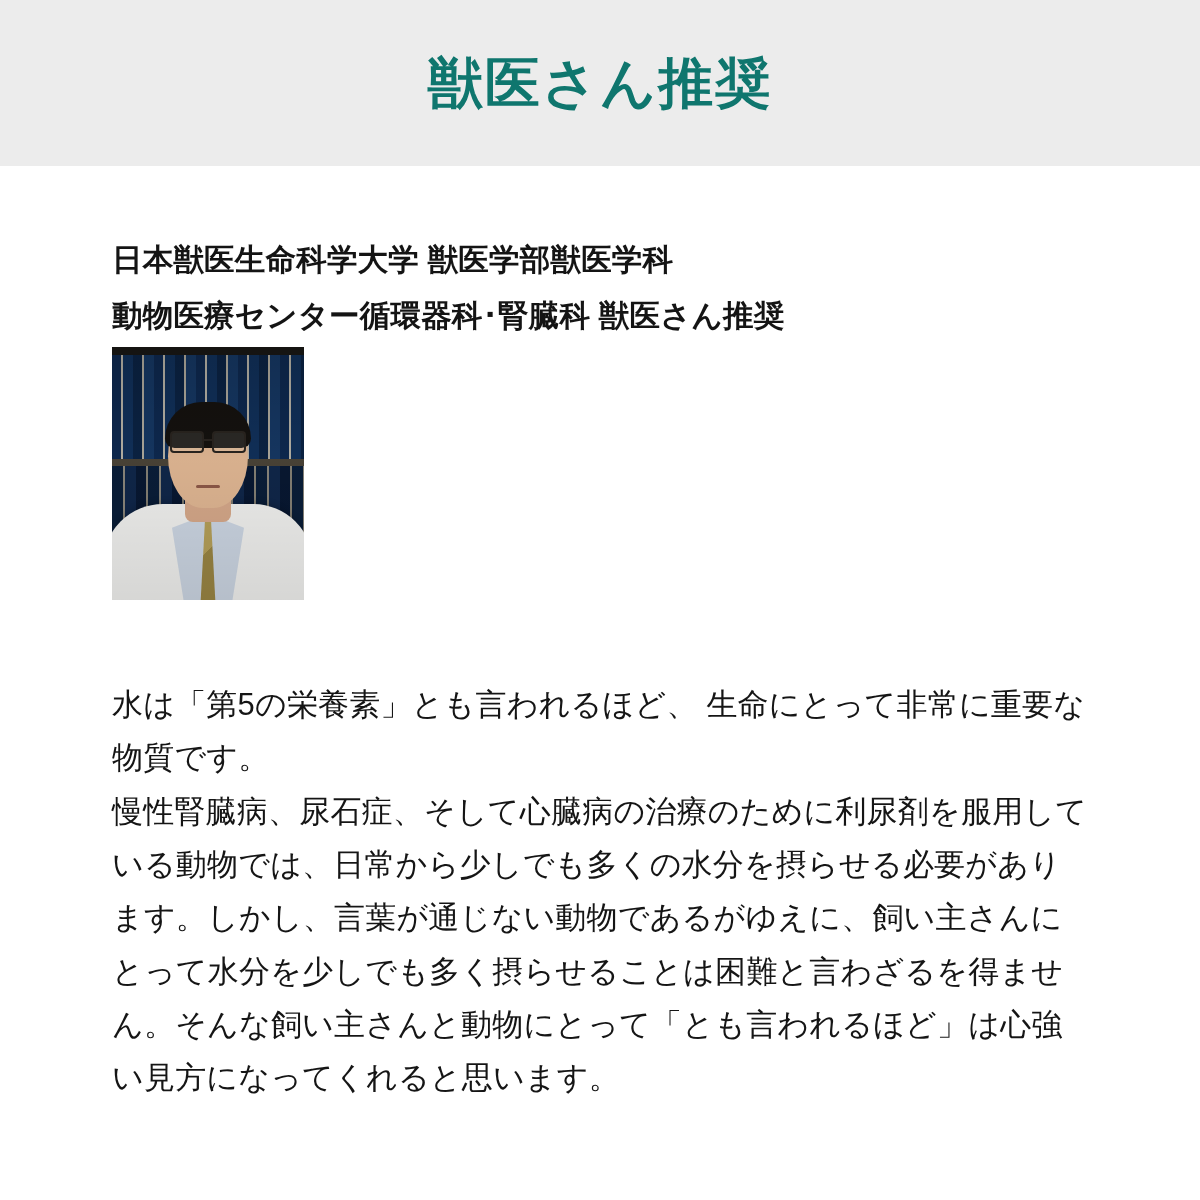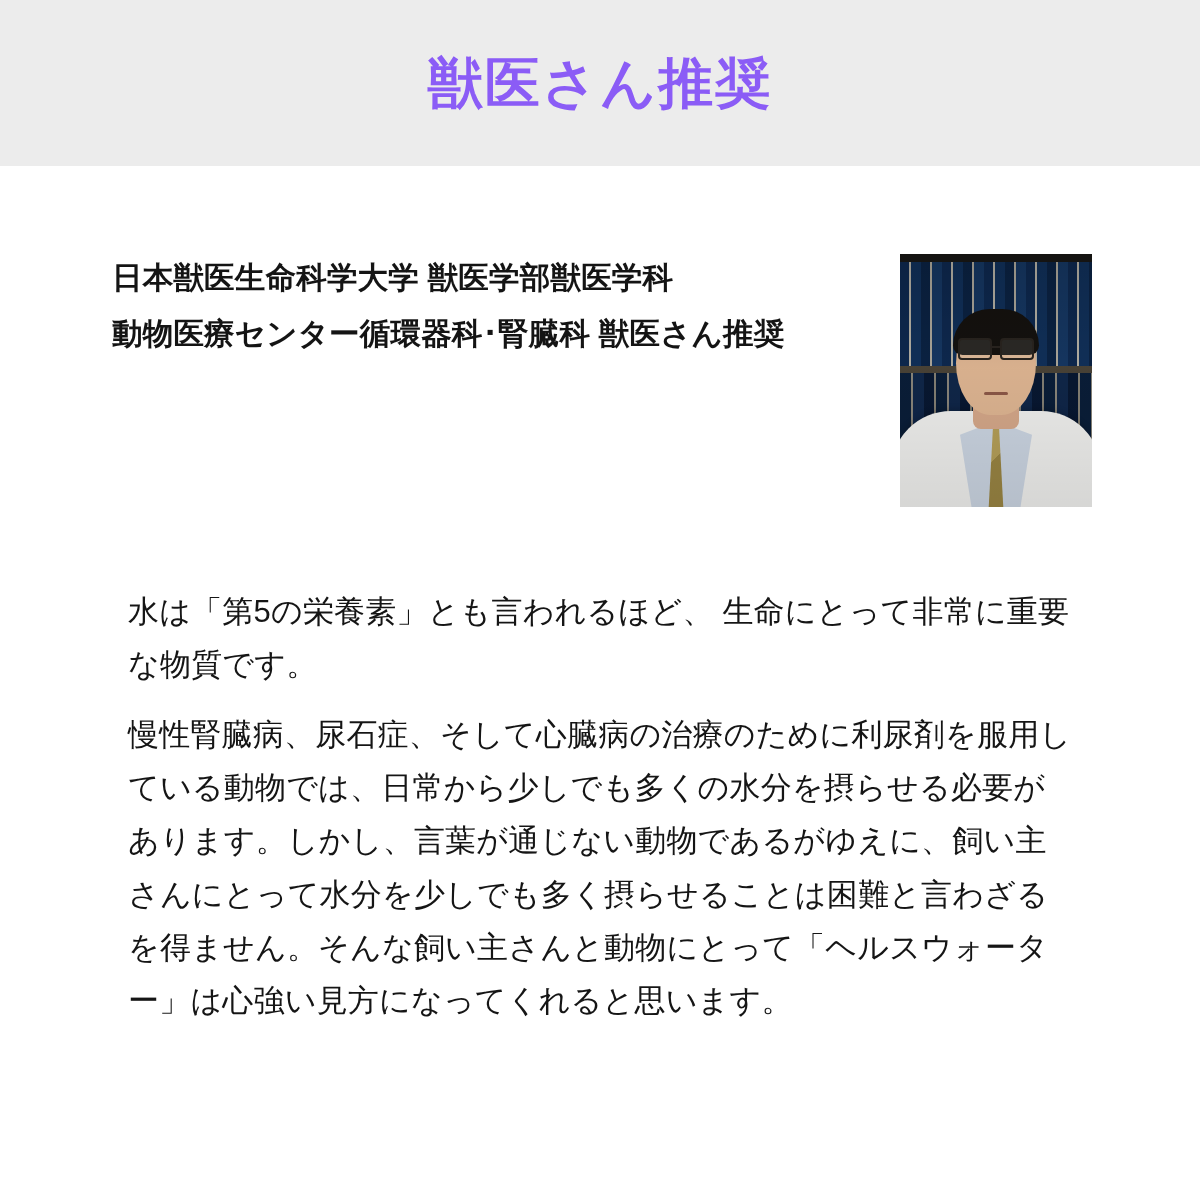--- a/index.html
+++ b/index.html
@@ -29,36 +29,37 @@
     background: #ececec;
     display: flex;
     align-items: center;
     justify-content: center;
     box-sizing: border-box;
   }
   .banner-title {
     font-size: 55px;
     font-weight: 700;
     letter-spacing: 2px;
-    color: #8b5cf6;
+    color: #0f766e;
     line-height: 1.1;
     text-align: center;
   }
 
   
   .content {
     padding: 0 112px;
     box-sizing: border-box;
   }
 
   .profile {
     display: flex;
     align-items: flex-start;
     justify-content: space-between;
-    padding-top: 84px;
+    padding-top: 66px;
+    flex-direction: column;
   }
 
   .credentials {
     font-size: 30.5px;
     font-weight: 700;
     line-height: 1.82;
     color: #141414;
     letter-spacing: 0.2px;
     white-space: nowrap;
   }
@@ -223,21 +224,21 @@
 
   
   .body-text {
     margin-top: 78px;
     font-size: 31px;
     line-height: 1.72;
     color: #151515;
     letter-spacing: 0.2px;
   }
   .body-text p {
-    margin: 16px;
+    margin: 0;
   }
   .body-text p + p {
     margin-top: 0;
   }
 </style>
 </head>
 <body>
 
 <div class="page">
 
@@ -268,17 +269,17 @@
         <div class="glasses">
           <div class="glasses-bridge"></div>
         </div>
         <div class="photo-shade"></div>
       </div>
 
     </section>
 
     <section class="body-text">
       <p>水は「第5の栄養素」とも言われるほど、 生命にとって非常に重要な物質です。</p>
-      <p>慢性腎臓病、尿石症、そして心臓病の治療のために利尿剤を服用している動物では、日常から少しでも多くの水分を摂らせる必要があります。しかし、言葉が通じない動物であるがゆえに、飼い主さんにとって水分を少しでも多く摂らせることは困難と言わざるを得ません。そんな飼い主さんと動物にとって「ヘルスウォーター」は心強い見方になってくれると思います。</p>
+      <p>慢性腎臓病、尿石症、そして心臓病の治療のために利尿剤を服用している動物では、日常から少しでも多くの水分を摂らせる必要があります。しかし、言葉が通じない動物であるがゆえに、飼い主さんにとって水分を少しでも多く摂らせることは困難と言わざるを得ません。そんな飼い主さんと動物にとって「とも言われるほど」は心強い見方になってくれると思います。</p>
     </section>
 
   </div>
 </div>
 
 </body></html>

